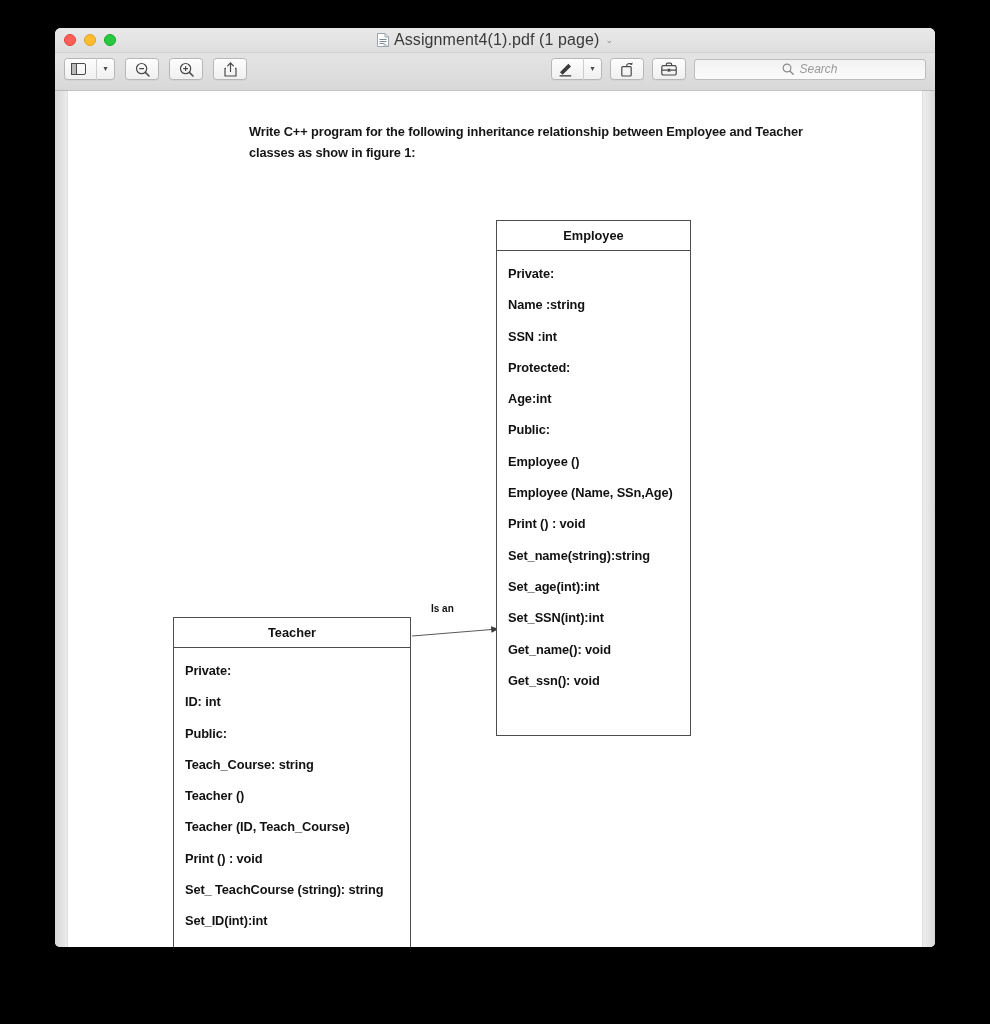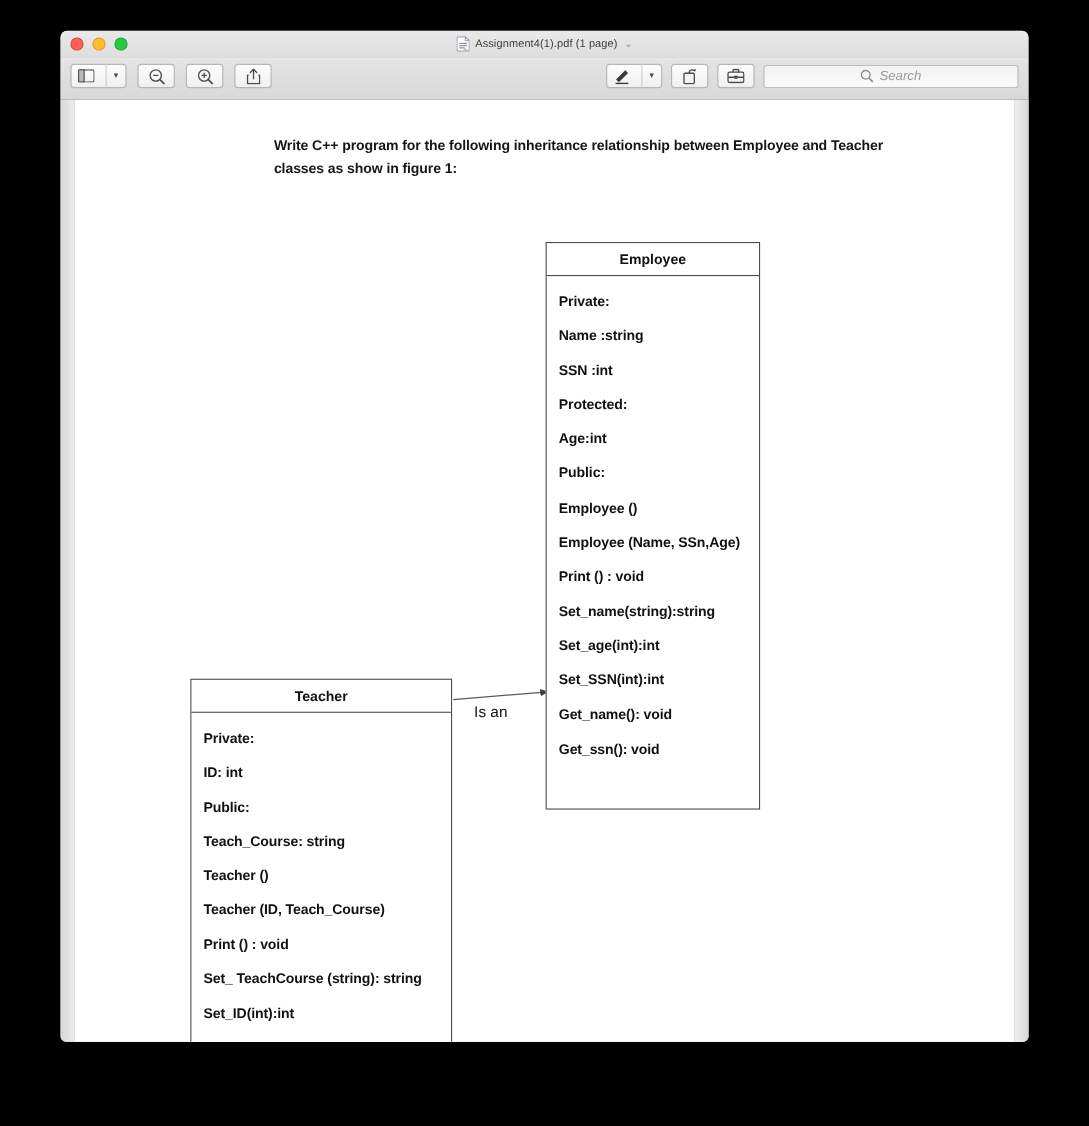--- a/index.html
+++ b/index.html
@@ -59,21 +59,21 @@
     gap: 5px;
     pointer-events: none;
   }
   .doc-badge {
     width: 12px;
     height: 14px;
     position: relative;
     display: inline-block;
   }
   .title-text {
-    font-size: 10px;
+    font-size: 16px;
     color: #3a3a3a;
     letter-spacing: 0.1px;
   }
   .title-chevron {
     font-size: 9px;
     color: #8c8c8c;
     margin-left: 1px;
     line-height: 1;
   }
 
@@ -244,23 +244,23 @@
   #relation-layer {
     position: absolute;
     left: 0; top: 0;
     width: 854px;
     height: 857px;
     pointer-events: none;
   }
   .relation-label {
     position: absolute;
     left: 363px;
-    top: 548px;
-    font-size: 14px;
-    font-weight: 400;
+    top: 512px;
+    font-size: 10px;
+    font-weight: 700;
     color: #111111;
   }
 </style>
 </head>
 <body>
 
 <div id="preview-window">
 
   <div id="titlebar">
     <div class="traffic-lights">

